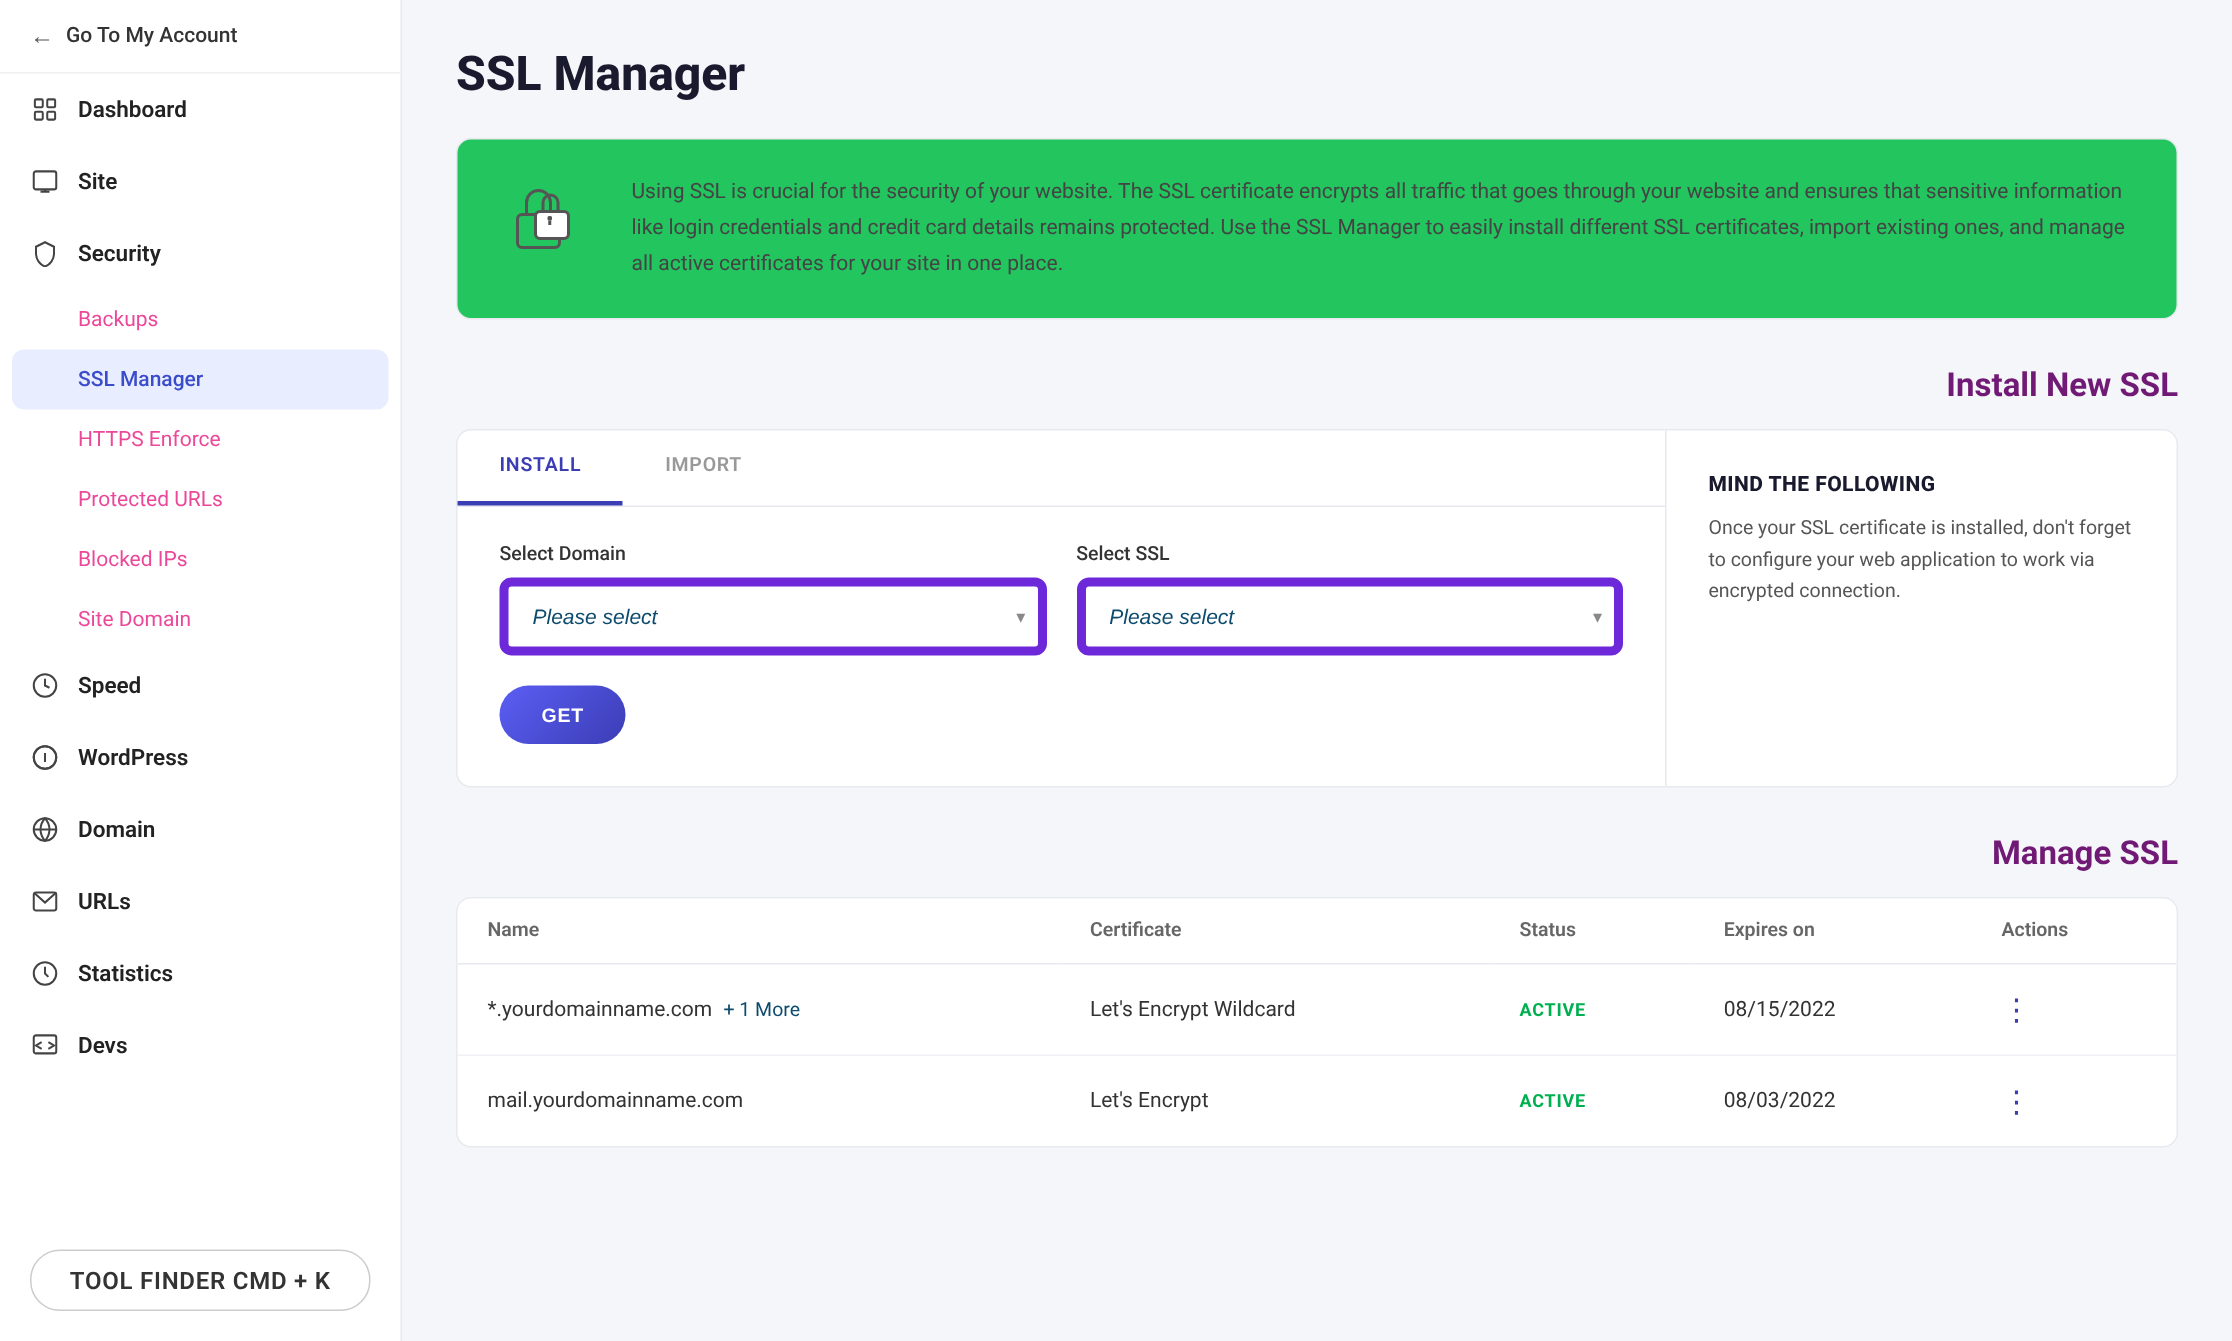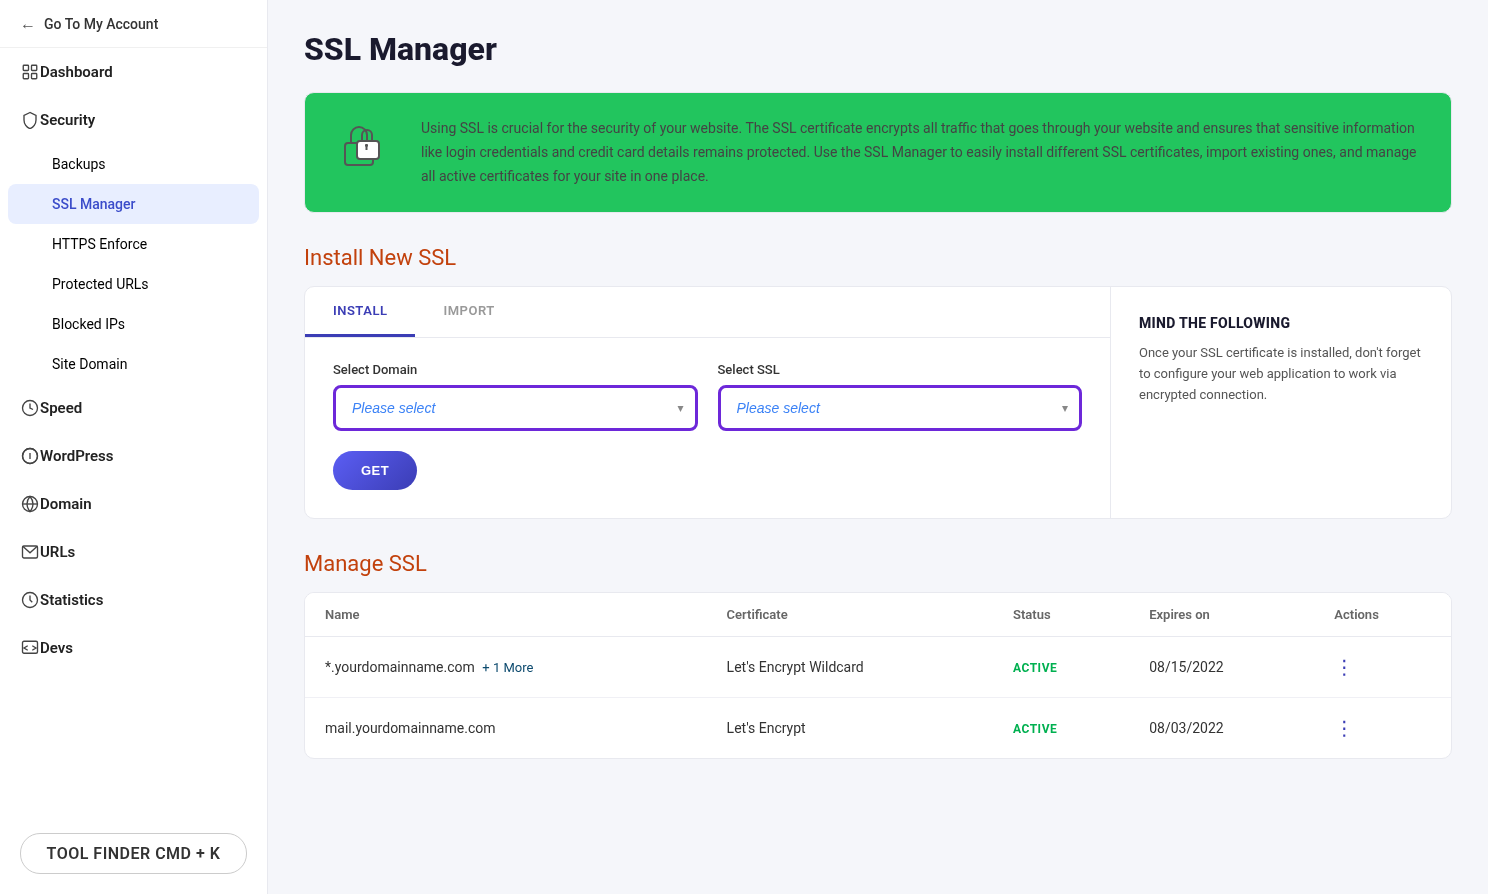--- a/index.html
+++ b/index.html
@@ -24,32 +24,33 @@
       font-weight: 500;
       color: #333;
       cursor: pointer;
       border-bottom: 1px solid #f0f0f0;
     }
     .sidebar-back .arrow { font-size: 16px; color: #555; }
 
     .sidebar-nav-item {
       display: flex;
       align-items: center;
+      gap: 12px;
       padding: 14px 20px;
       font-size: 15px;
       font-weight: 600;
       color: #222;
       cursor: pointer;
     }
     .sidebar-nav-item .icon { width: 20px; height: 20px; display: flex; align-items: center; justify-content: center; }
 
     .sidebar-sub-item {
       padding: 12px 20px 12px 52px;
       font-size: 14px;
-      color: #000000;
+      color: #ec4899;
       cursor: pointer;
     }
     .sidebar-sub-item.active {
       background: #e8eeff;
       color: #3b4cca;
       border-radius: 8px;
       margin: 0 8px;
       padding-left: 44px;
       font-weight: 500;
     }
@@ -100,23 +101,24 @@
     }
     .info-box p {
       font-size: 14px;
       color: #444;
       line-height: 1.7;
     }
 
     
     .section-title {
       font-size: 22px;
-      font-weight: 400;
-      color: #c2410c;
+      font-weight: 700;
+      color: #701a75;
       margin-bottom: 16px;
+      text-align: right;
     }
 
     
     .install-card {
       background: #fff;
       border: 1px solid #e8e9ef;
       border-radius: 10px;
       display: flex;
       margin-bottom: 32px;
     }
@@ -163,25 +165,25 @@
       font-size: 13px;
       font-weight: 500;
       color: #333;
       margin-bottom: 8px;
     }
     .select-wrapper {
       position: relative;
     }
     .select-wrapper select {
       width: 100%;
-      border: 3px solid #6d28d9;
+      border: 6px solid #6d28d9;
       border-radius: 8px;
       padding: 12px 40px 12px 16px;
       font-size: 14px;
-      color: #3b82f6;
+      color: #0c4a6e;
       appearance: none;
       background: #fff;
       cursor: pointer;
       font-style: italic;
       outline: none;
     }
     .select-wrapper .chevron {
       position: absolute;
       right: 14px;
       top: 50%;
@@ -281,20 +283,30 @@
       <svg viewBox="0 0 24 24">
           <rect x="3" y="3" width="7" height="7" rx="1"></rect>
           <rect x="14" y="3" width="7" height="7" rx="1"></rect>
           <rect x="3" y="14" width="7" height="7" rx="1"></rect>
           <rect x="14" y="14" width="7" height="7" rx="1"></rect>
         </svg>
     </span>
     <span>Dashboard</span>
   </div>
 
+  <div class="sidebar-nav-item">
+    <span class="icon nav-icon">
+      <svg viewBox="0 0 24 24">
+          <rect x="2" y="3" width="20" height="16" rx="2"></rect>
+          <line x1="8" y1="21" x2="16" y2="21"></line>
+          <line x1="12" y1="19" x2="12" y2="21"></line>
+        </svg>
+    </span>
+    <span>Site</span>
+  </div>
 
   <div class="sidebar-nav-item">
     <span class="icon nav-icon">
       <svg viewBox="0 0 24 24">
           <path d="M12 2L4 6v6c0 5.25 3.5 10.15 8 11.5C16.5 22.15 20 17.25 20 12V6L12 2z"></path>
         </svg>
     </span>
     <span>Security</span>
   </div>
 

